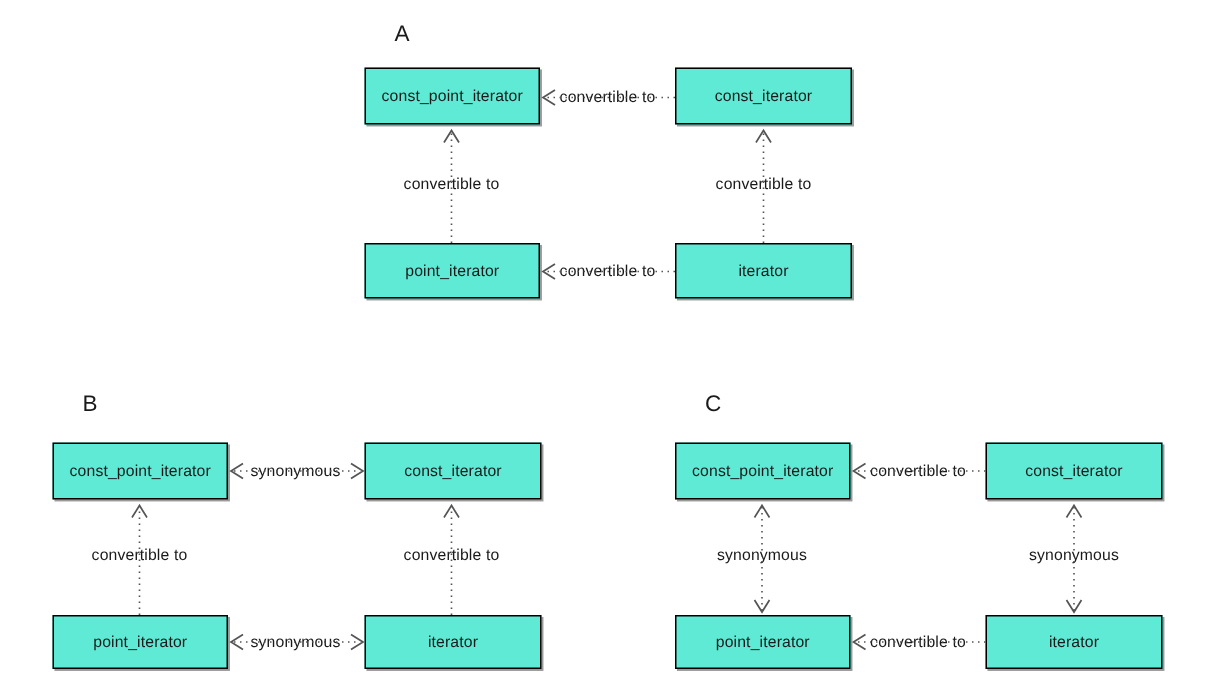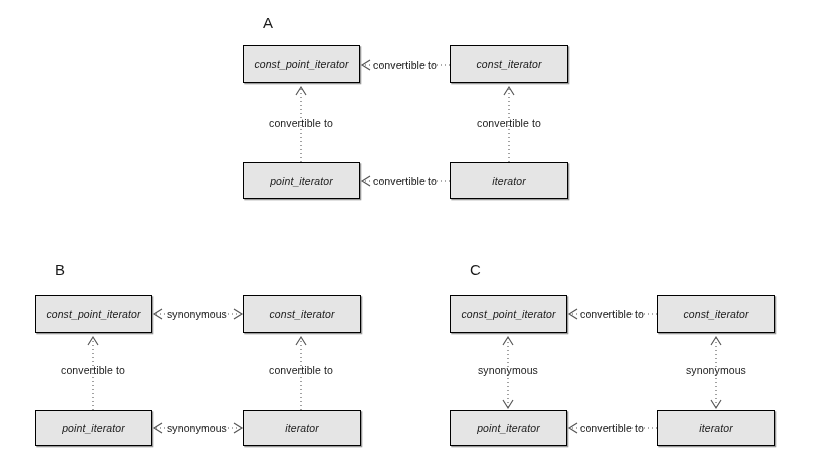--- a/index.html
+++ b/index.html
@@ -26,27 +26,26 @@
     position: absolute;
     font-size: 15px;
     line-height: 15px;
     color: #1a1a1a;
     letter-spacing: 0.2px;
     white-space: nowrap;
   }
   .node-box {
     position: absolute;
     box-sizing: border-box;
-    background: #e5e5e5;
+    background: #5eead4;
     border: 1px solid #000000;
     box-shadow: 1.3px 1.3px 0 0 #9a9a9a;
     display: flex;
     align-items: center;
     justify-content: center;
-    font-style: italic;
   }
   .node-label {
     font-size: 10.5px;
     line-height: 12px;
     color: #1a1a1a;
     white-space: nowrap;
     letter-spacing: 0.1px;
   }
   .edge-label {
     position: absolute;

